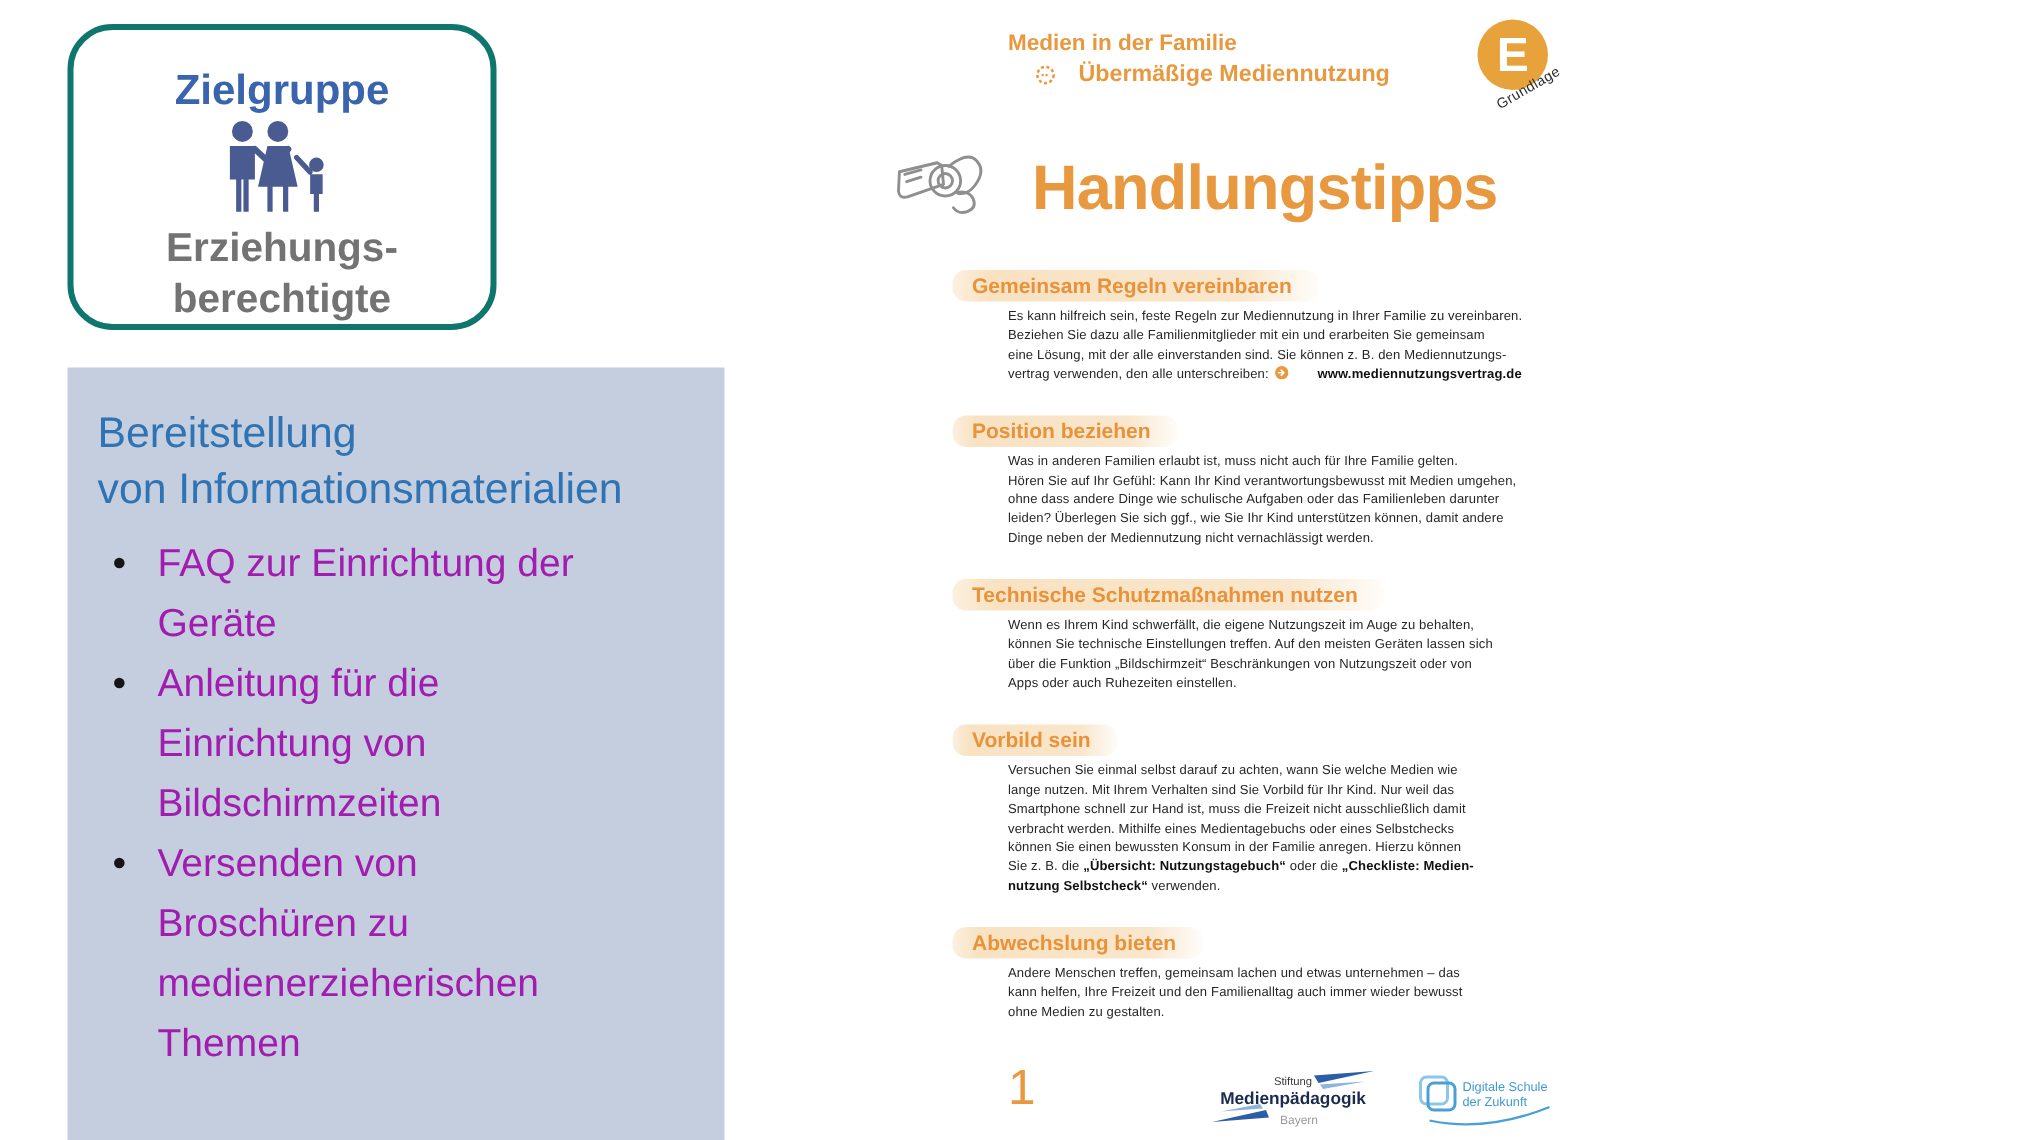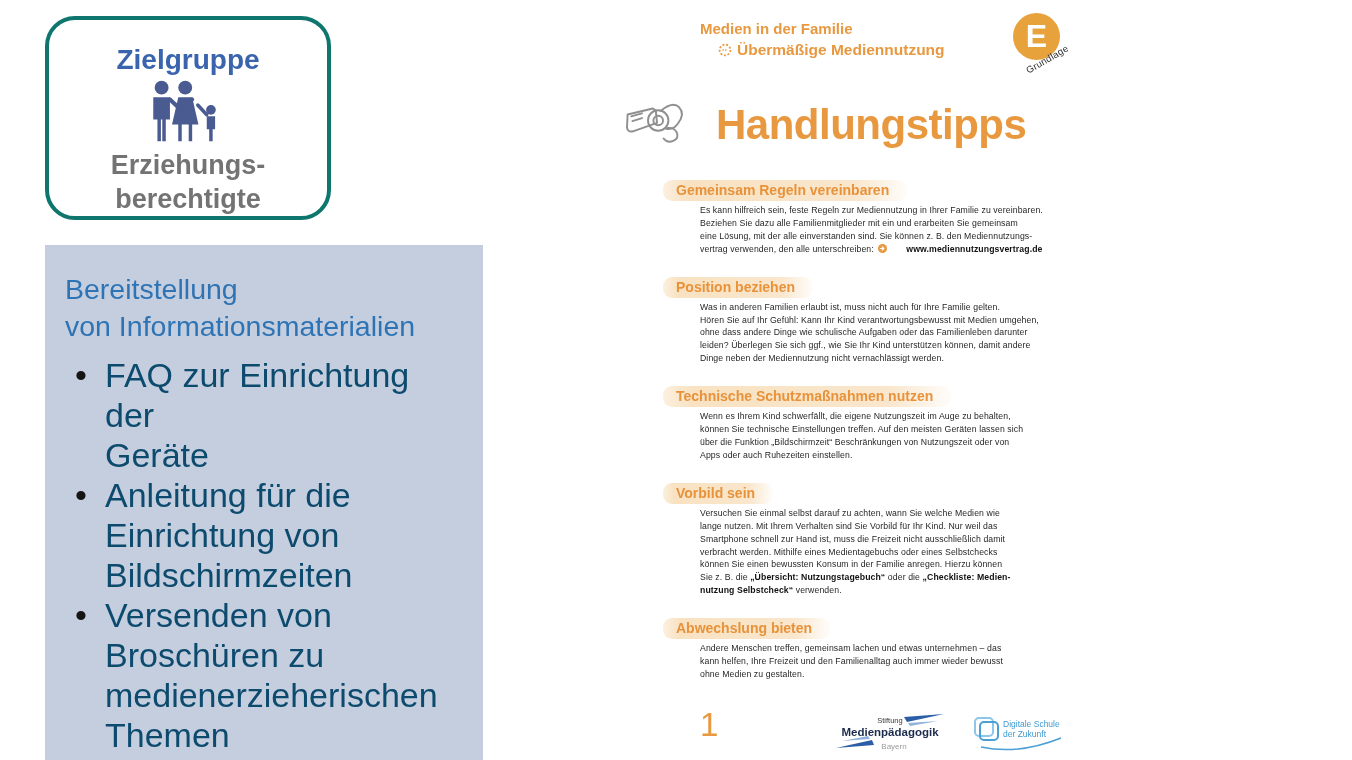--- a/index.html
+++ b/index.html
@@ -13,30 +13,30 @@
   .target-title{margin-top:24px;font-size:28px;font-weight:700;color:#3a64ad;}
   .family-icon{margin-top:4px;height:66px;display:flex;align-items:center;}
   .target-label{margin-top:2px;text-align:center;font-size:27px;font-weight:700;
     color:#737373;line-height:34px;}
 
   
   .info-box{position:absolute;left:45px;top:245px;width:438px;height:544px;
     background:#c5cede;box-sizing:border-box;padding:26px 20px 0 20px;}
   .info-heading{color:#2e74b5;font-size:28.5px;line-height:37px;}
   .info-bullets{list-style:none;margin:10px 0 0 0;padding:0;}
-  .info-bullets li{position:relative;padding-left:40px;font-size:34px;line-height:40px;
-    color:#0c4a6e;white-space:pre-line;}
+  .info-bullets li{position:relative;padding-left:40px;font-size:26px;line-height:40px;
+    color:#a21caf;white-space:pre-line;}
   .info-bullets li::before{content:"•";position:absolute;left:10px;top:0;color:#151515;}
 
   
-  .doc{position:absolute;left:618px;top:0;width:462px;height:548px;background:#fff;}
+  .doc{position:absolute;left:590px;top:0;width:462px;height:548px;background:#fff;}
 
   .doc-header-lines{position:absolute;left:82px;top:20px;}
   .doc-header-l1{font-size:15px;font-weight:600;color:#e8993f;}
-  .doc-header-l2{margin-top:4px;margin-left:18px;display:flex;align-items:center;gap:5px;
+  .doc-header-l2{margin-top:4px;margin-left:18px;display:flex;align-items:center;gap:15px;
     font-size:15.5px;font-weight:700;color:#e8993f;}
 
   .e-badge{position:absolute;left:395px;top:13px;width:60px;height:70px;}
   .e-badge-circle{width:47px;height:47px;border-radius:50%;background:#e8a23c;
     display:flex;align-items:center;justify-content:center;
     color:#fff;font-size:32px;font-weight:700;}
   .e-badge-label{position:absolute;left:11px;top:53px;font-size:9.5px;color:#2c2c2c;
     transform:rotate(-30deg);transform-origin:left top;letter-spacing:0.3px;}
 
   .doc-titlebar{position:absolute;left:6px;top:96px;display:flex;align-items:center;}

